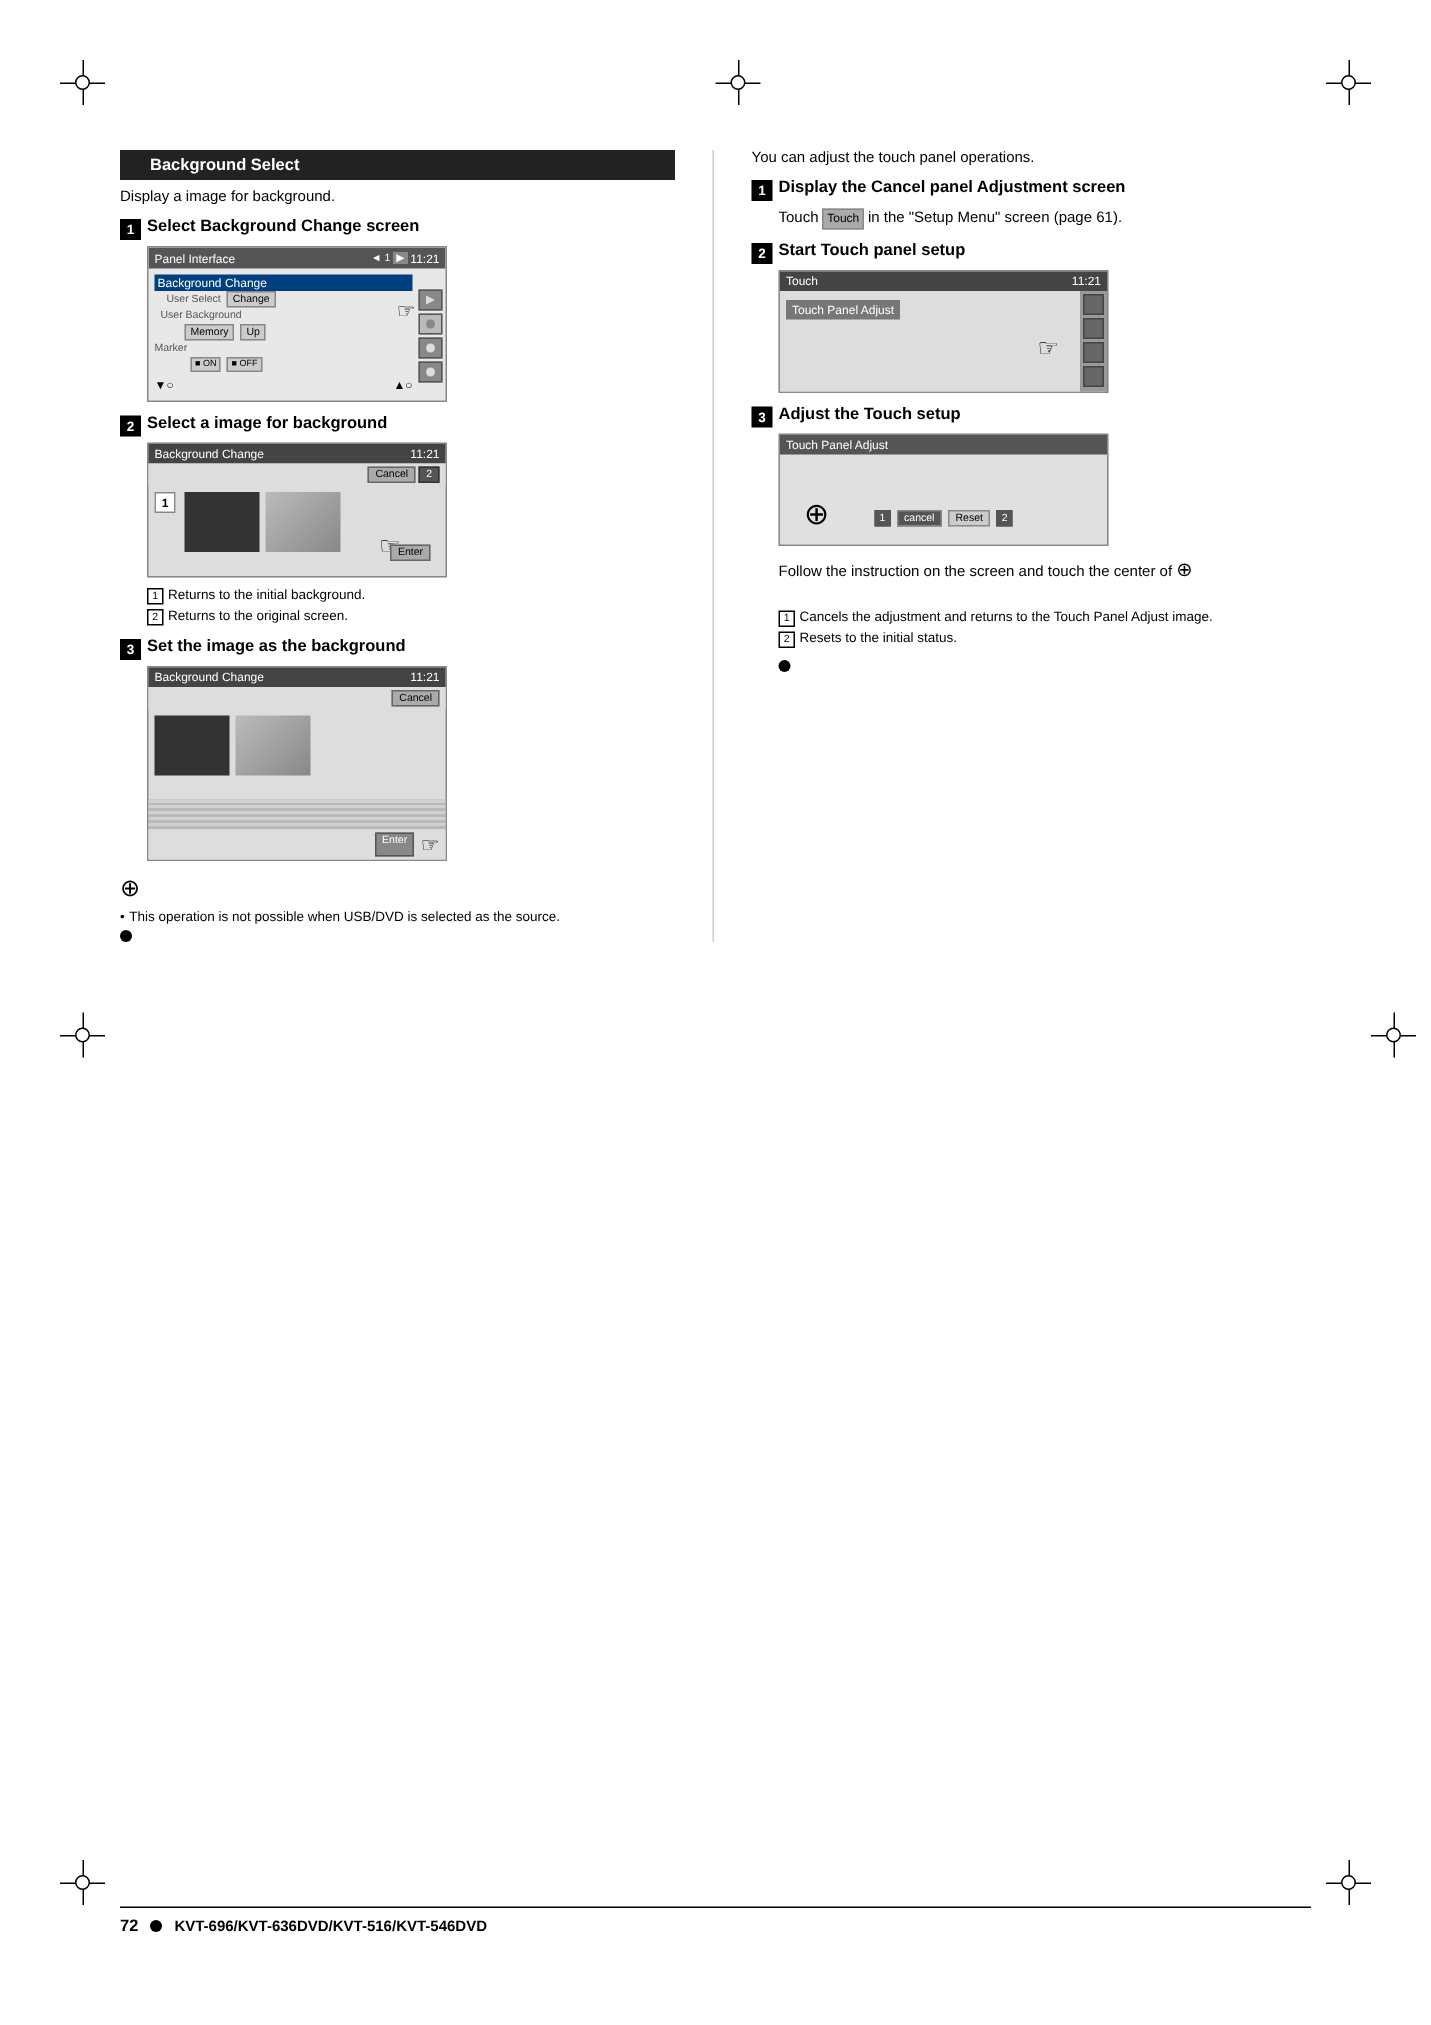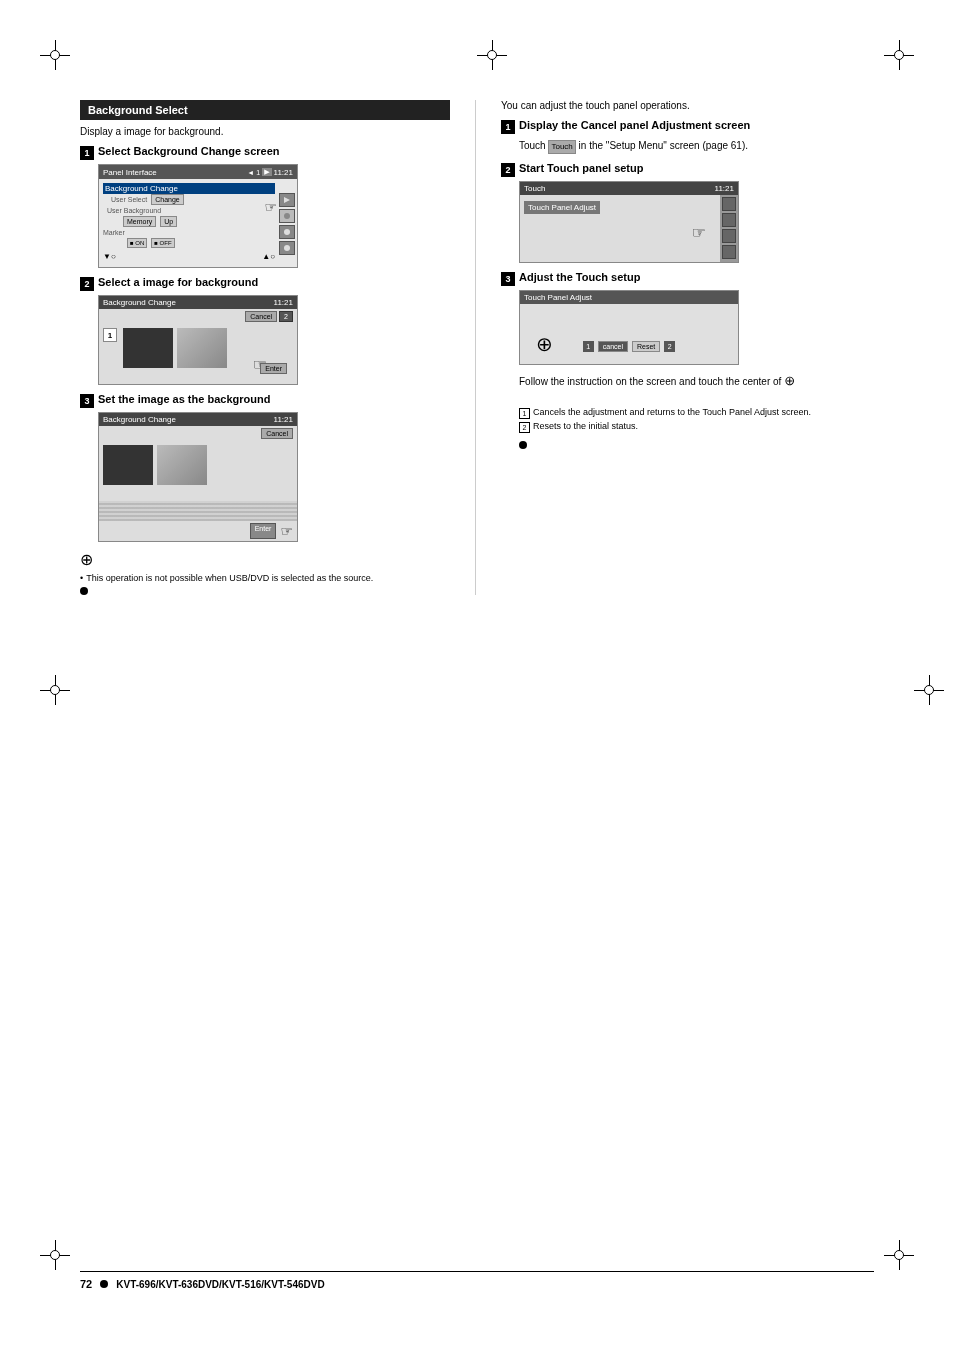--- a/index.html
+++ b/index.html
@@ -118,21 +118,21 @@
     .col-right {
       flex: 1;
     }
 
     
     .panel-title {
       background: #222;
       color: #fff;
       font-size: 11px;
       font-weight: bold;
-      padding: 4px 8px;
+      padding: 4px 20px;
       margin-bottom: 6px;
     }
 
     .panel-desc {
       font-size: 10px;
       margin-bottom: 8px;
       color: #000;
     }
 
     
@@ -610,20 +610,30 @@
 
               <div style="position:absolute;right:30px;bottom:10px;">
                 <span class="touch-cursor" style="font-size:16px;">☞</span>
               </div>
               <div style="position:absolute;right:4px;bottom:4px;">
                 <span class="bg-enter-btn">Enter</span>
               </div>
             </div>
           </div>
 
+          <div class="notes">
+            <div class="note-item">
+              <div class="note-num">1</div>
+              <span>Returns to the initial background.</span>
+            </div>
+            <div class="note-item">
+              <div class="note-num">2</div>
+              <span>Returns to the original screen.</span>
+            </div>
+          </div>
         </div>
       </div>
 
       <div class="step">
         <div class="step-header">
           <div class="step-num">3</div>
           <div class="step-title">Set the image as the background</div>
         </div>
         <div class="step-content">
           <div class="bg-screen" style="width:200px;">
@@ -735,21 +745,21 @@
             </div>
           </div>
 
           <div style="font-size:10px;line-height:1.5;margin-bottom:16px;">
             Follow the instruction on the screen and touch the center of <span style="font-size:13px;">⊕</span>
           </div>
 
           <div class="notes">
             <div class="note-item">
               <div class="note-num">1</div>
-              <span>Cancels the adjustment and returns to the Touch Panel Adjust screen.</span>
+              <span>Cancels the adjustment and returns to the Touch Panel Adjust image.</span>
             </div>
             <div class="note-item">
               <div class="note-num">2</div>
               <span>Resets to the initial status.</span>
             </div>
           </div>
 
           <div style="width:8px;height:8px;background:#000;border-radius:50%;margin-top:8px;"></div>
         </div>
       </div>

